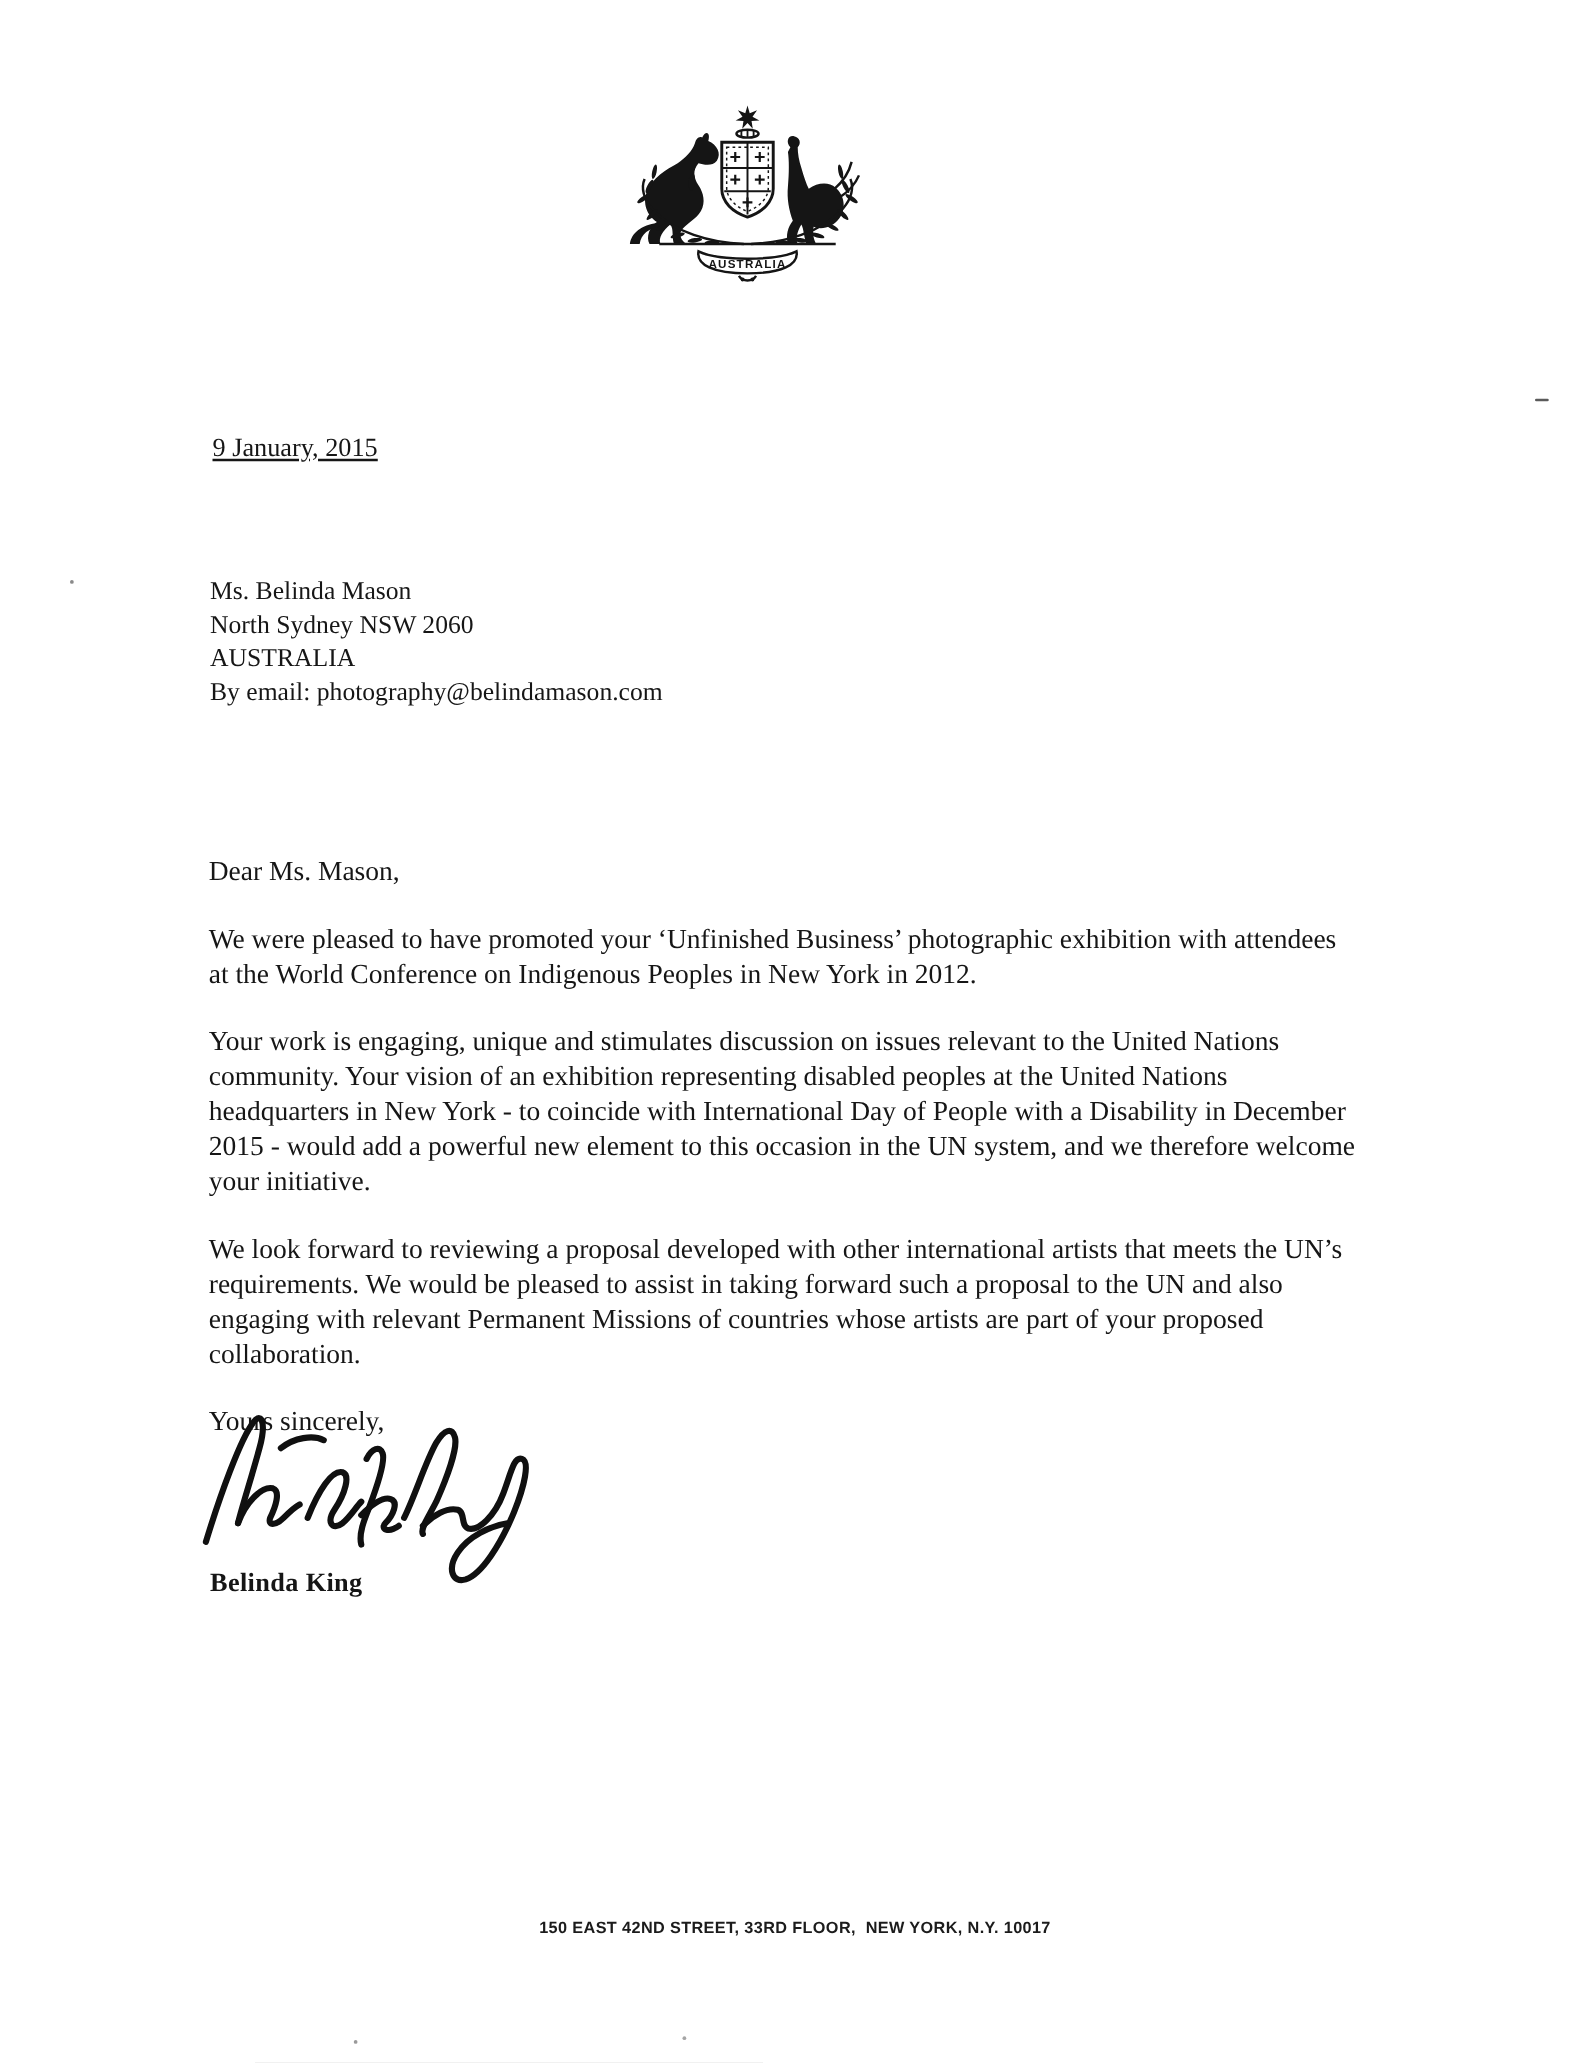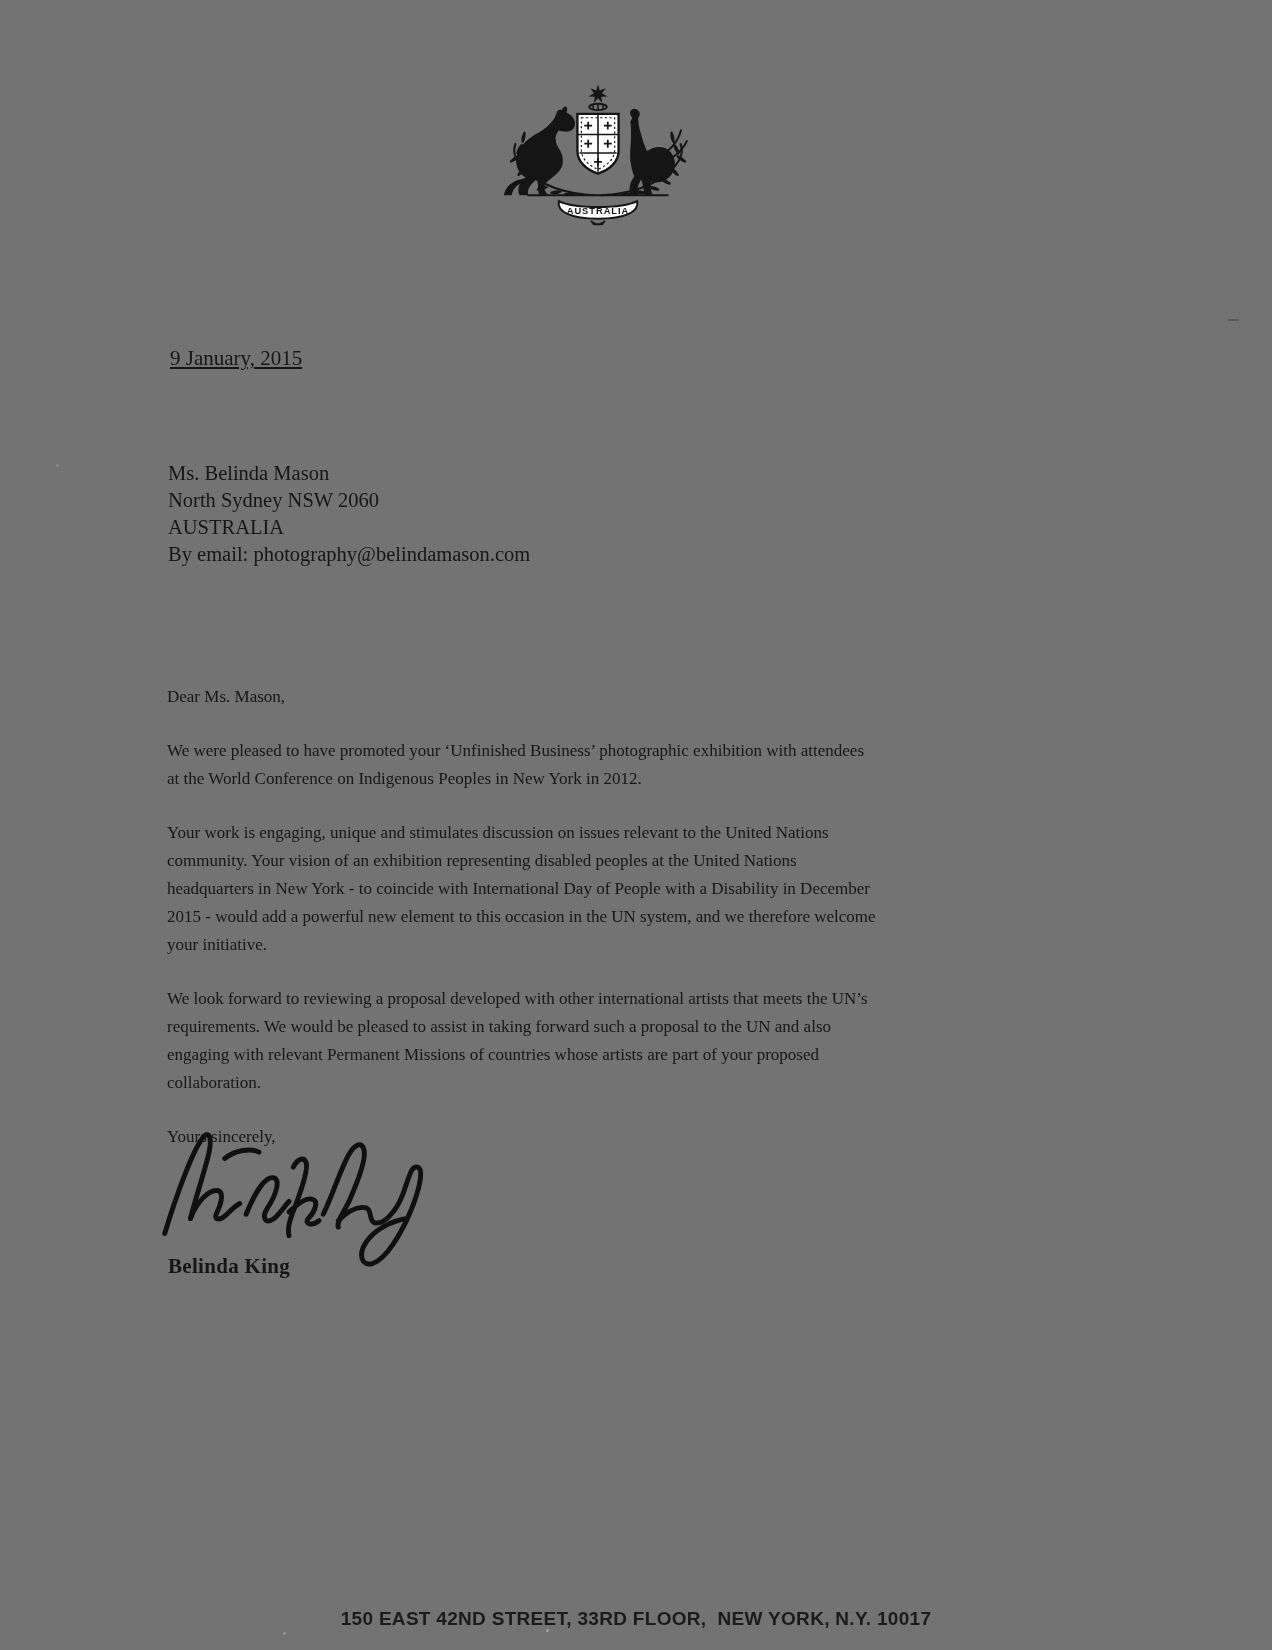--- a/index.html
+++ b/index.html
@@ -1,38 +1,38 @@
 <!DOCTYPE html>
 <html><head>
 <meta charset="utf-8">
 <style>
   html,body { margin:0; padding:0; background:#e8e8e8; }
   .page {
     position:relative; width:1272px; height:1650px; margin:0 auto;
-    background:#737373; overflow:hidden;
+    background:#ffffff; overflow:hidden;
     font-family:"Liberation Serif","DejaVu Serif",serif; color:#161616;
   }
   .emblem { position:absolute; left:500px; top:80px; width:196px; height:150px; }
   .letterhead {
     position:absolute; right:148px; top:266px; text-align:center;
     font-family:"Liberation Sans","DejaVu Sans",sans-serif; font-weight:bold;
     font-size:15.5px; letter-spacing:0.4px; line-height:37px; color:#1b1b1b;
   }
   .date { position:absolute; left:170px; top:346px; font-size:21px;text-decoration:underline; }
   .recipient { position:absolute; left:168px; top:460px; font-size:20.5px; line-height:27px; }
-  .letter-body { position:absolute; left:167px; top:683px; width:1015px; font-size:17px; line-height:28px; }
+  .letter-body { position:absolute; left:167px; top:683px; width:1015px; font-size:22px; line-height:28px; }
   .para { margin:26px 0 0 0; white-space:pre-line; }
   .salutation { margin:0; }
   .closing { margin-top:26px; }
   .signature-wrap { position:absolute; left:154px; top:1104px; width:300px; height:168px; }
   .signatory { position:absolute; left:168px; top:1254px; font-size:21px; font-weight:bold; letter-spacing:0.3px; }
   .footer {
-    position:absolute; left:0; top:1608px; width:100%; text-align:center;
+    position:absolute; left:0; top:1534px; width:100%; text-align:center;
     font-family:"Liberation Sans","DejaVu Sans",sans-serif; font-weight:bold;
-    font-size:19px; letter-spacing:0.3px; white-space:pre; color:#1b1b1b;
+    font-size:13px; letter-spacing:0.3px; white-space:pre; color:#1b1b1b;
   }
   .artifact { position:absolute; background:#5a5a5a; border-radius:2px; }
   .artifact.dash { width:11px; height:2px; left:1228px; top:319px; }
   .artifact.dot-left { width:3px; height:3px; left:56px; top:464px; background:#8a8a8a; }
   .artifact.speck-1 { width:3px; height:3px; left:283px; top:1632px; background:#9a9a9a; }
   .artifact.speck-2 { width:3px; height:3px; left:546px; top:1629px; background:#a5a5a5; }
 </style>
 </head>
 <body>
 

